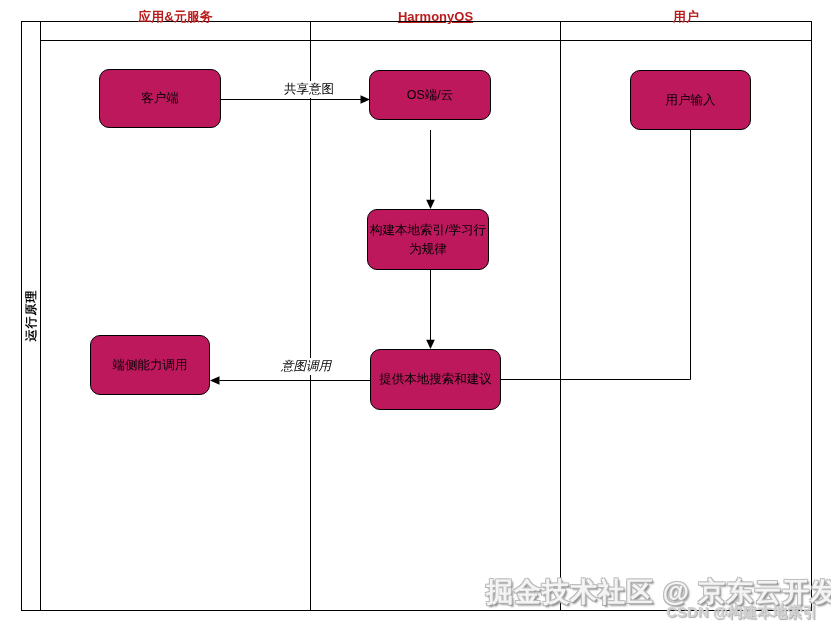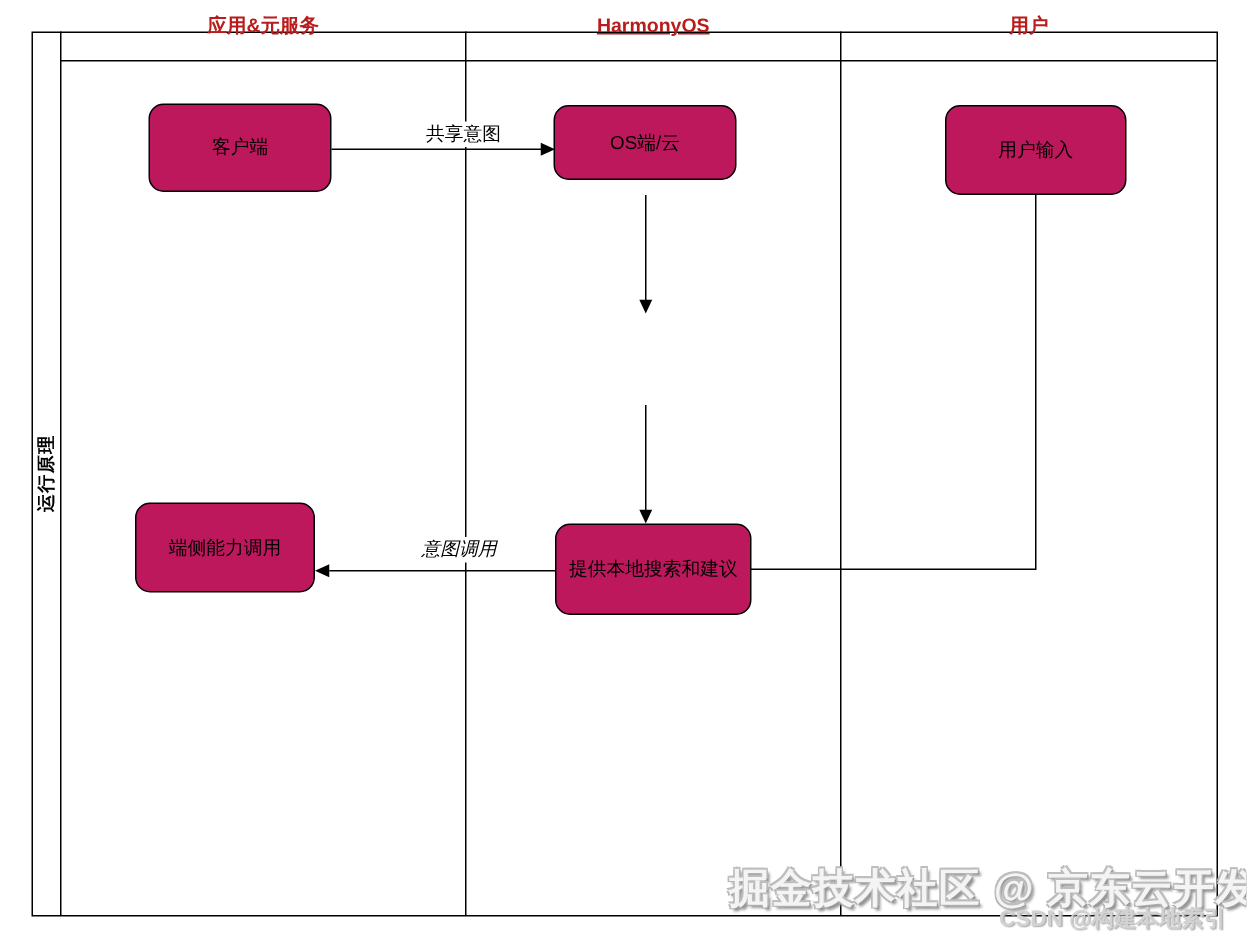--- a/index.html
+++ b/index.html
@@ -160,20 +160,21 @@
       <line x1="370" y1="380.5" x2="219.5" y2="380.5"></line>
       <polygon points="210,380.5 219.5,376.2 219.5,384.8"></polygon>
     </g>
   </svg>
 
   <div class="abs edge-label share">共享意图</div>
   <div class="abs edge-label intent">意图调用</div>
 
   <div class="abs node client">客户端</div>
   <div class="abs node os-cloud">OS端/云</div>
+  <div class="abs node build">构建本地索引/学习行为规律</div>
   <div class="abs node provide">提供本地搜索和建议</div>
   <div class="abs node device-cap">端侧能力调用</div>
   <div class="abs node user-input">用户输入</div>
 
   <div class="abs wm-primary">掘金技术社区 @ 京东云开发者</div>
   <div class="abs wm-secondary">CSDN @构建本地索引</div>
 
 </div>
 
 </body></html>

